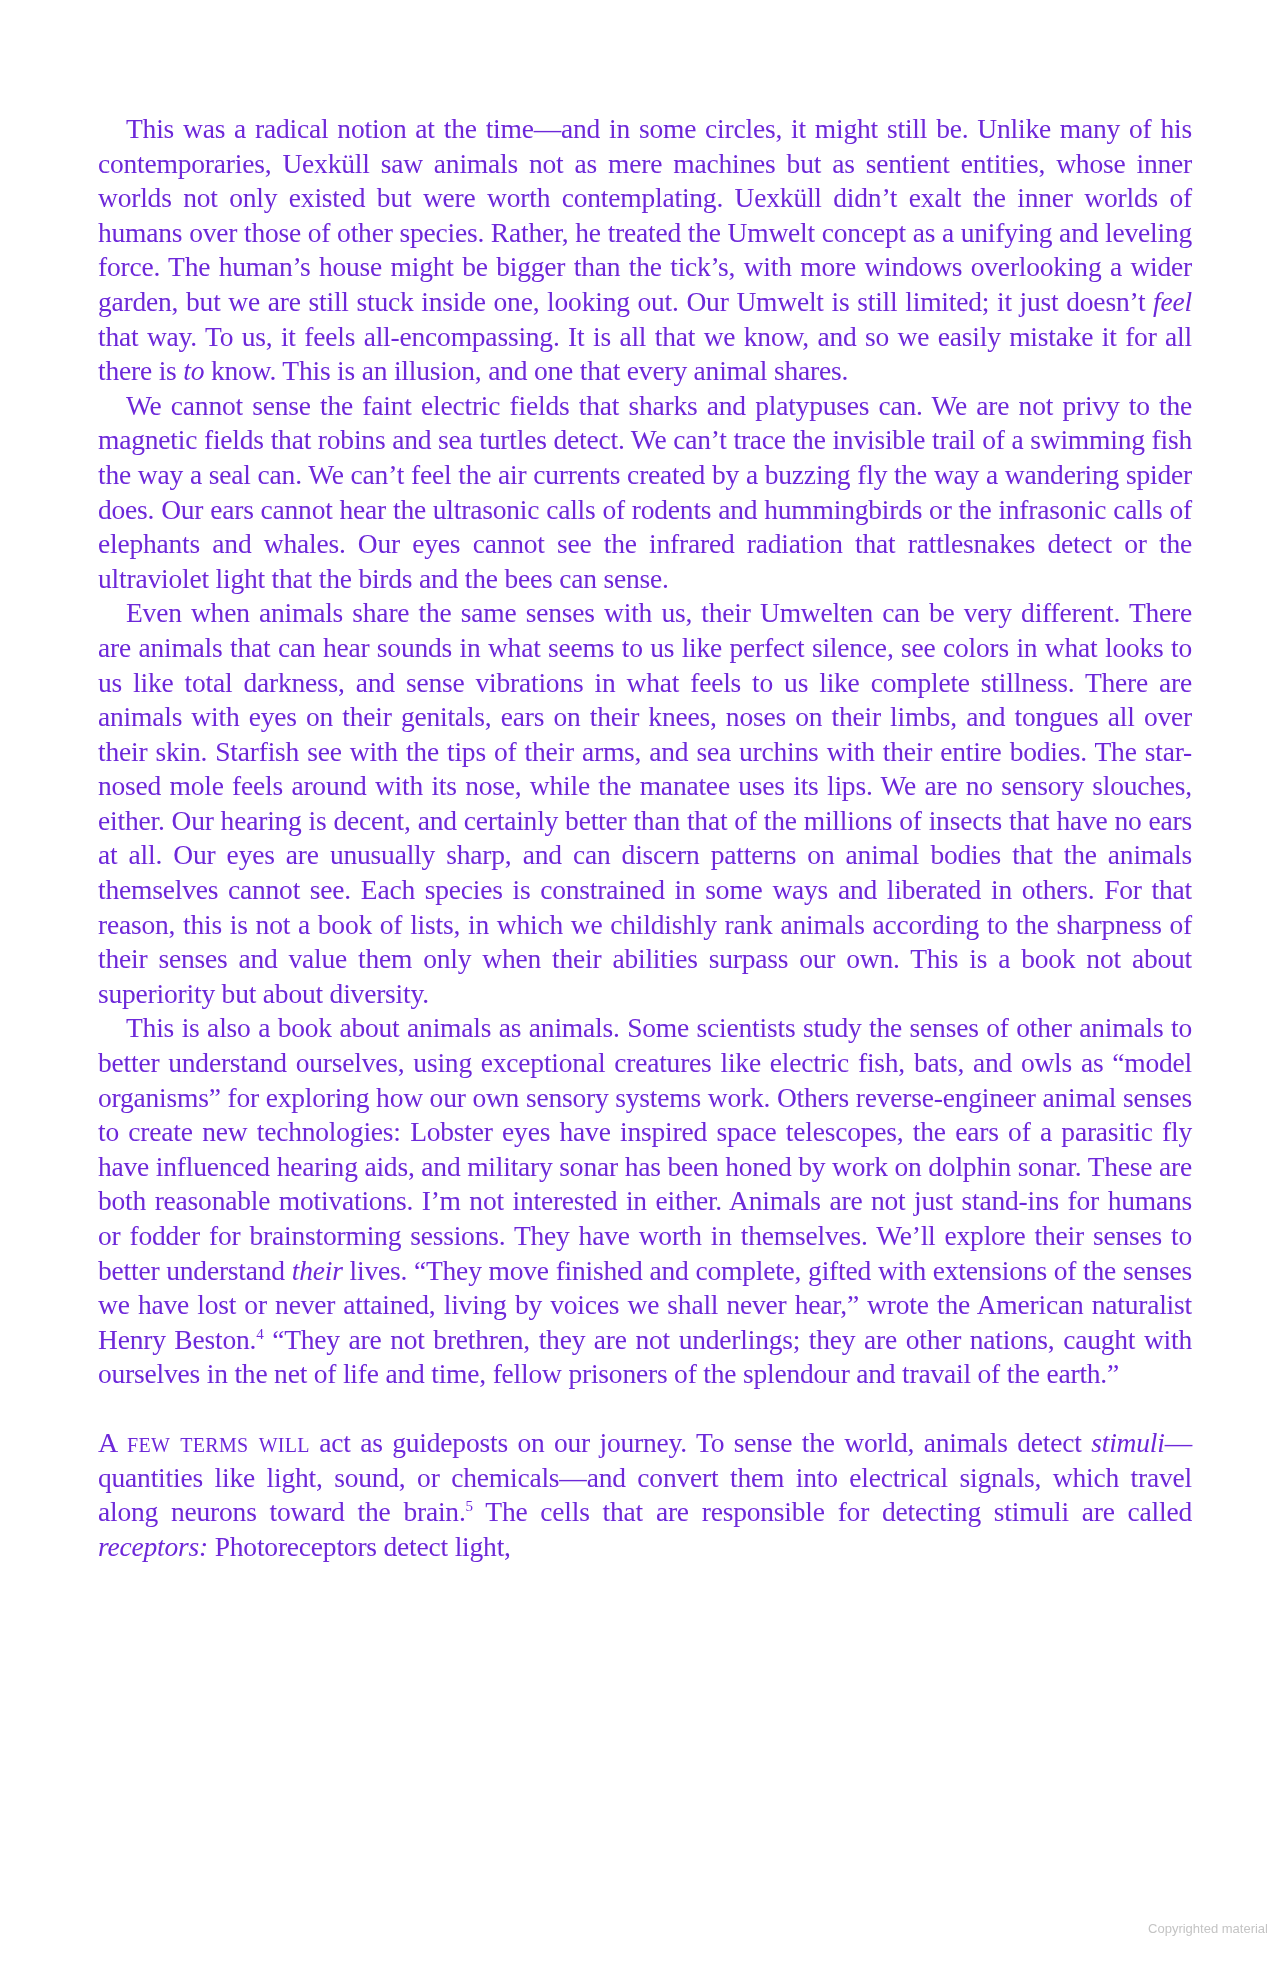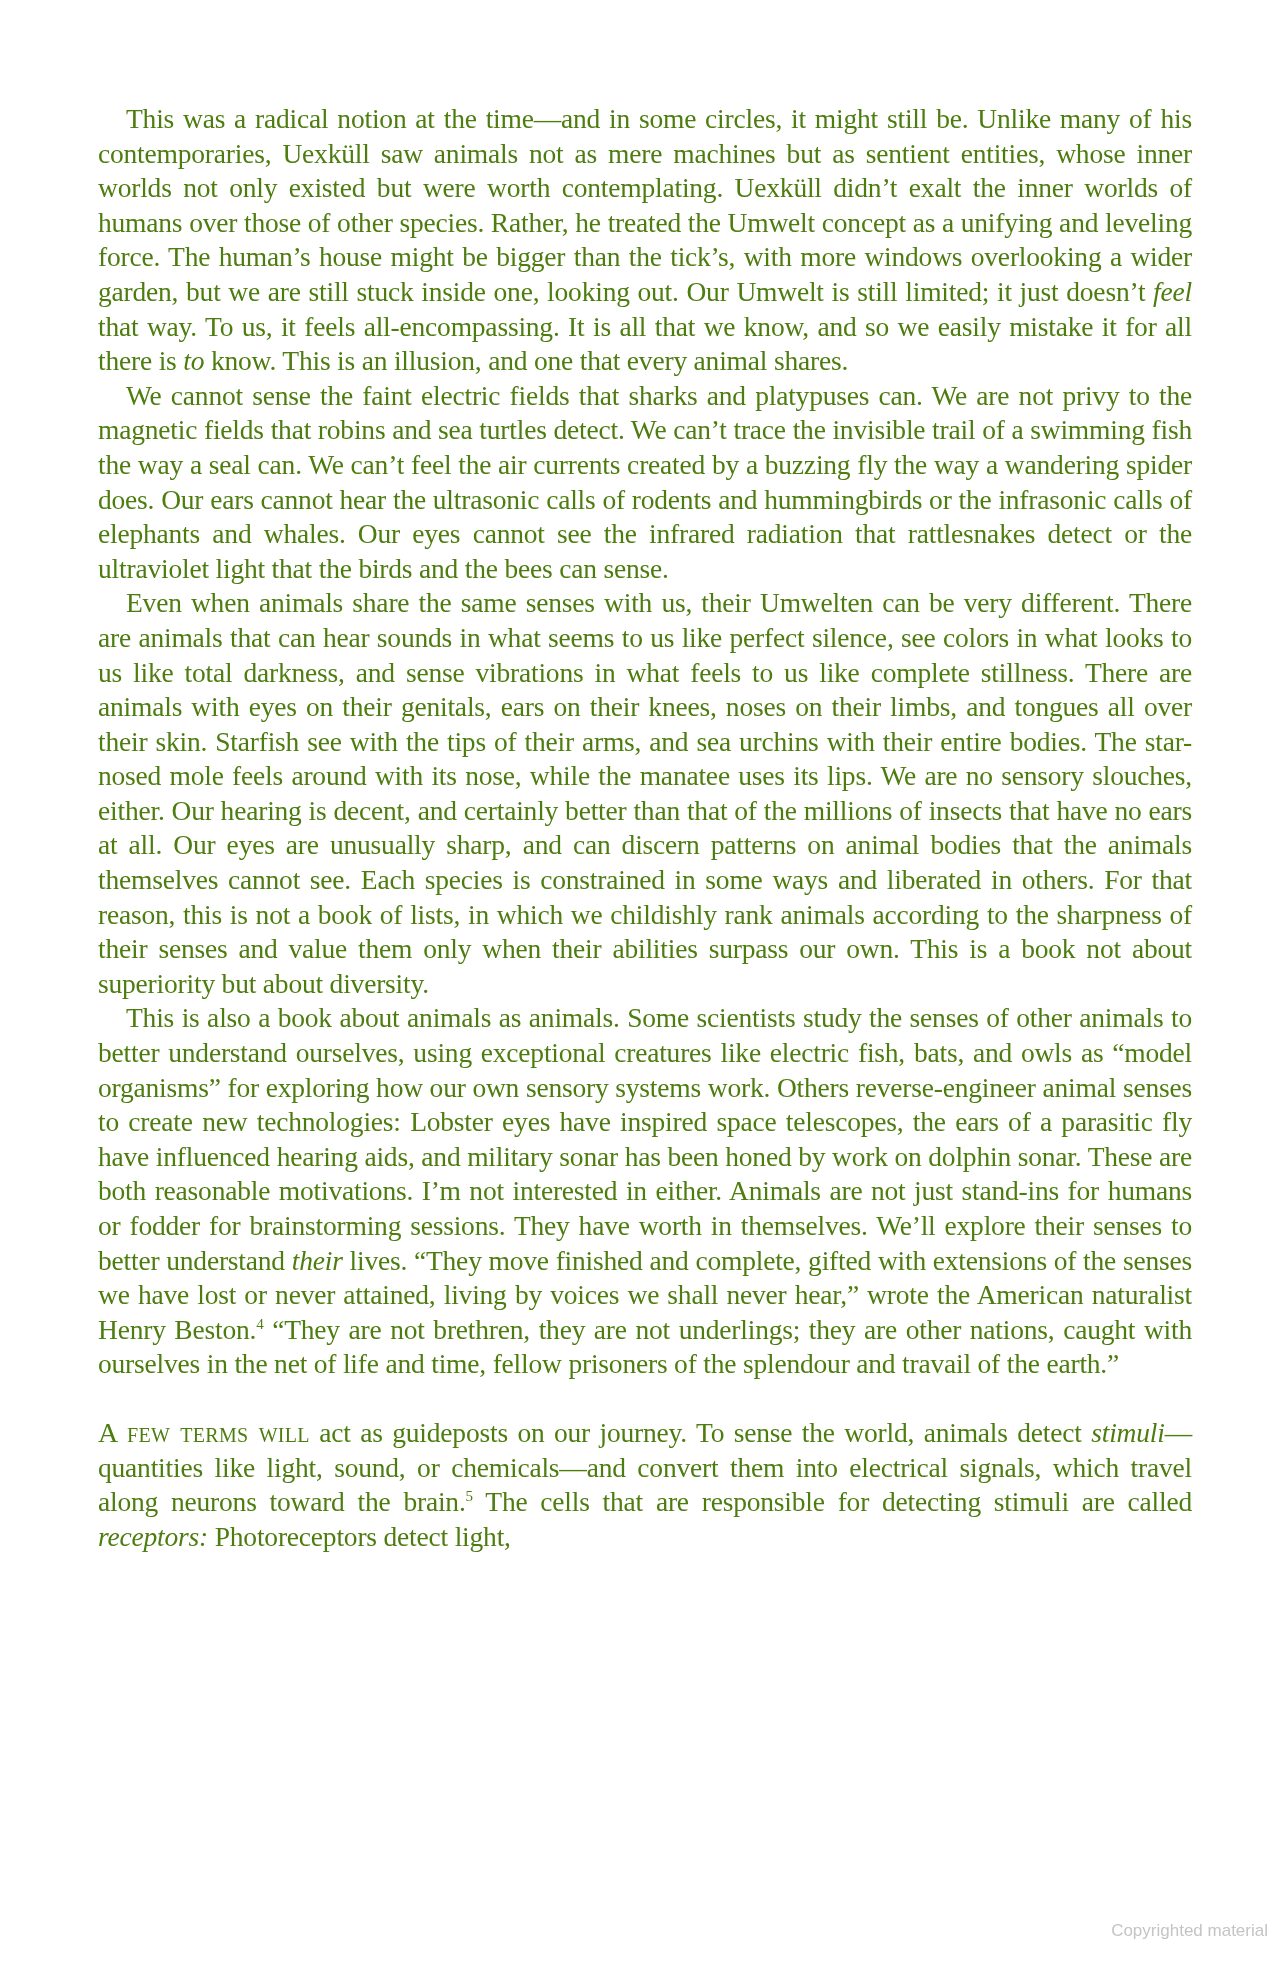--- a/index.html
+++ b/index.html
@@ -9,26 +9,26 @@
   }
   body {
     width: 1280px;
     height: 1968px;
     position: relative;
     overflow: hidden;
   }
   .page {
     position: absolute;
     left: 98px;
-    top: 102px;
+    top: 112px;
     width: 1094px;
     font-family: "Liberation Serif", "DejaVu Serif", serif;
     font-size: 27.5px;
     line-height: 34.6px;
-    color: #4d7c0f;
+    color: #6d28d9;
     letter-spacing: -0.2px;
   }
   .para {
     margin: 0;
     text-align: justify;
     text-indent: 28px;
     hyphens: none;
   }
   .para.first {
     text-indent: 28px;
@@ -48,21 +48,21 @@
   sup {
     font-size: 15px;
     line-height: 0;
     vertical-align: 10px;
   }
   .watermark {
     position: absolute;
     right: 12px;
     top: 1921px;
     font-family: "Liberation Sans", "DejaVu Sans", sans-serif;
-    font-size: 17px;
+    font-size: 13px;
     color: #c4c4c4;
   }
 </style>
 </head>
 <body>
 
 <div class="page">
   <p class="para first">
     <span>This was a radical notion at the time—and in some circles, it might still be. Unlike many of his contemporaries, Uexküll saw animals not as mere machines but as sentient entities, whose inner worlds not only existed but were worth contemplating. Uexküll didn’t exalt the inner worlds of humans over those of other species. Rather, he treated the Umwelt concept as a unifying and leveling force. The human’s house might be bigger than the tick’s, with more windows overlooking a wider garden, but we are still stuck inside one, looking out. Our Umwelt is still limited; it just doesn’t </span><em>feel</em><span> that way. To us, it feels all-encompassing. It is all that we know, and so we easily mistake it for all there is </span><em>to</em><span> know. This is an illusion, and one that every animal shares.</span>
   </p>

